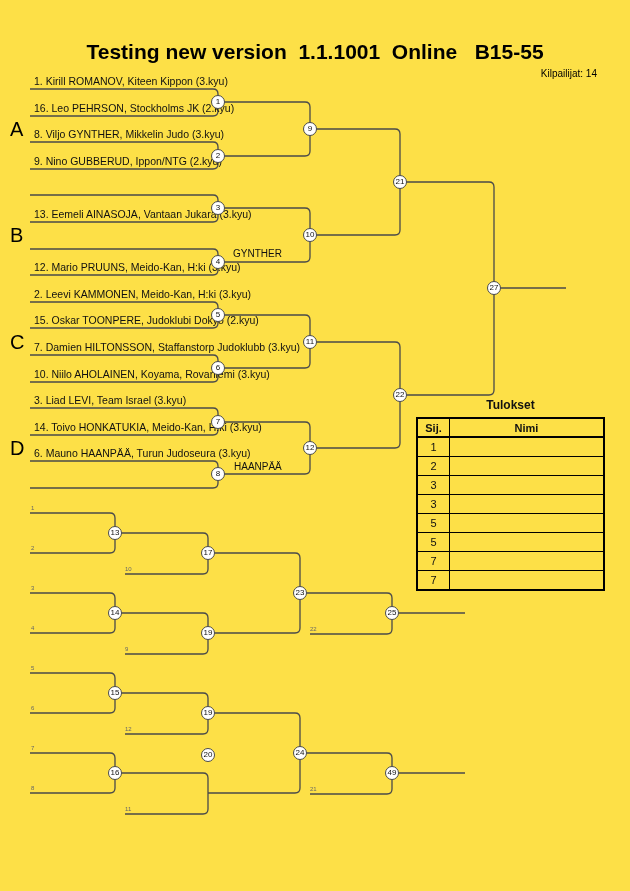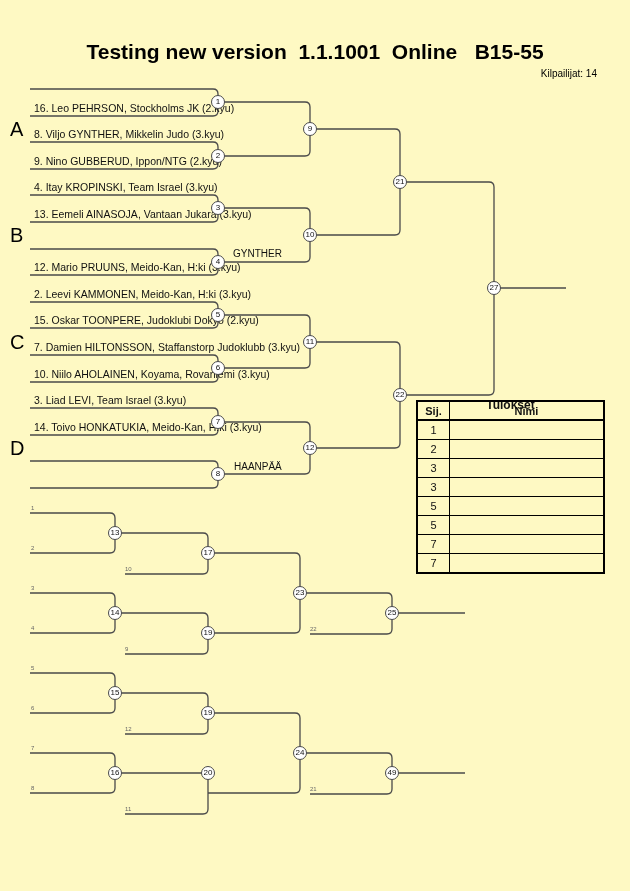--- a/index.html
+++ b/index.html
@@ -1,30 +1,30 @@
 <!DOCTYPE html>
 <html><head>
 <meta charset="utf-8">
 <style>
   html,body{margin:0;padding:0;background:#fff;}
-  #sheet{position:relative;width:630px;height:891px;background:#fef9c3;overflow:hidden;
+  #sheet{position:relative;width:630px;height:891px;background:#fde047;overflow:hidden;
          font-family:"Liberation Sans", sans-serif;color:#111;}
   #lines{position:absolute;left:0;top:0;width:630px;height:891px;}
   .title{position:absolute;left:0;top:40px;width:630px;text-align:center;
          font-size:21px;font-weight:bold;white-space:pre;color:#000;}
   .competitors{position:absolute;top:68px;right:33px;font-size:10px;color:#000;}
   .entry{position:absolute;left:34px;height:14px;line-height:14px;font-size:10.5px;white-space:nowrap;}
   .pool{position:absolute;left:10px;font-size:20px;line-height:24px;color:#000;}
   .circle{position:absolute;width:14px;height:14px;border:1px solid #4a4a4a;border-radius:50%;
           background:#fff;box-sizing:border-box;font-size:8px;line-height:11px;text-align:center;z-index:3;}
   .adv{position:absolute;height:13px;line-height:13px;font-size:10px;white-space:nowrap;}
   .feeder{position:absolute;font-size:6px;line-height:7px;color:#666;}
   .results-title{position:absolute;left:416px;top:398px;width:189px;text-align:center;
                  font-size:12px;font-weight:bold;}
-  table.results{position:absolute;left:416px;top:400px;width:189px;border-collapse:collapse;
+  table.results{position:absolute;left:416px;top:417px;width:189px;border-collapse:collapse;
                 table-layout:fixed;border:2px solid #000;}
   table.results th, table.results td{border:1px solid #000;font-size:11px;padding:0;height:18px;
                 boxing-sizing:border-box;}
   table.results th{font-weight:bold;border-bottom:2px solid #000;height:17px;}
   table.results .colp{width:31px;text-align:center;}
   table.results td.name{text-align:left;}
 </style>
 </head>
 <body>
 
@@ -72,33 +72,34 @@
   </svg>
 
   <div class="title">Testing new version  1.1.1001  Online   B15-55</div>
   <div class="competitors">Kilpailijat: 14</div>
 
   <div class="pool" style="top:117px">A</div>
   <div class="pool" style="top:223px">B</div>
   <div class="pool" style="top:330px">C</div>
   <div class="pool" style="top:436px">D</div>
 
+  <div class="entry" style="top:74px">1. Kirill ROMANOV, Kiteen Kippon (3.kyu)</div>
   <div class="entry" style="top:101px">16. Leo PEHRSON, Stockholms JK (2.kyu)</div>
   <div class="entry" style="top:127px">8. Viljo GYNTHER, Mikkelin Judo (3.kyu)</div>
   <div class="entry" style="top:154px">9. Nino GUBBERUD, Ippon/NTG (2.kyu)</div>
-  <div class="entry" style="top:180px">4. Itay KROPINSKI, Team Israel (3.kyu)</div>
   <div class="entry" style="top:207px">13. Eemeli AINASOJA, Vantaan Jukara (3.kyu)</div>
   <div class="entry" style="top:234px"></div>
   <div class="entry" style="top:260px">12. Mario PRUUNS, Meido-Kan, H:ki (3.kyu)</div>
   <div class="entry" style="top:287px">2. Leevi KAMMONEN, Meido-Kan, H:ki (3.kyu)</div>
   <div class="entry" style="top:313px">15. Oskar TOONPERE, Judoklubi Dokyo (2.kyu)</div>
   <div class="entry" style="top:340px">7. Damien HILTONSSON, Staffanstorp Judoklubb (3.kyu)</div>
   <div class="entry" style="top:367px">10. Niilo AHOLAINEN, Koyama, Rovaniemi (3.kyu)</div>
   <div class="entry" style="top:393px">3. Liad LEVI, Team Israel (3.kyu)</div>
   <div class="entry" style="top:420px">14. Toivo HONKATUKIA, Meido-Kan, H:ki (3.kyu)</div>
+  <div class="entry" style="top:446px">6. Mauno HAANPÄÄ, Turun Judoseura (3.kyu)</div>
   <div class="entry" style="top:473px"></div>
 
   <div class="adv" style="left:233px;top:247px">GYNTHER</div>
   <div class="adv" style="left:234px;top:460px">HAANPÄÄ</div>
 
   <div class="circle" style="left:211px;top:95px">1</div>
   <div class="circle" style="left:211px;top:149px">2</div>
   <div class="circle" style="left:211px;top:201px">3</div>
   <div class="circle" style="left:211px;top:255px">4</div>
   <div class="circle" style="left:211px;top:308px">5</div>
@@ -113,21 +114,21 @@
   <div class="circle" style="left:393px;top:388px">22</div>
   <div class="circle" style="left:487px;top:281px">27</div>
 
   <div class="circle" style="left:108px;top:526px">13</div>
   <div class="circle" style="left:108px;top:606px">14</div>
   <div class="circle" style="left:108px;top:686px">15</div>
   <div class="circle" style="left:108px;top:766px">16</div>
   <div class="circle" style="left:201px;top:546px">17</div>
   <div class="circle" style="left:201px;top:626px">19</div>
   <div class="circle" style="left:201px;top:706px">19</div>
-  <div class="circle" style="left:201px;top:766px">20</div>
+  <div class="circle" style="left:201px;top:748px">20</div>
   <div class="circle" style="left:293px;top:586px">23</div>
   <div class="circle" style="left:293px;top:746px">24</div>
   <div class="circle" style="left:385px;top:606px">25</div>
   <div class="circle" style="left:385px;top:766px">49</div>
 
   <div class="feeder" style="left:31px;top:505px">1</div>
   <div class="feeder" style="left:31px;top:545px">2</div>
   <div class="feeder" style="left:125px;top:566px">10</div>
   <div class="feeder" style="left:31px;top:585px">3</div>
   <div class="feeder" style="left:31px;top:625px">4</div>

